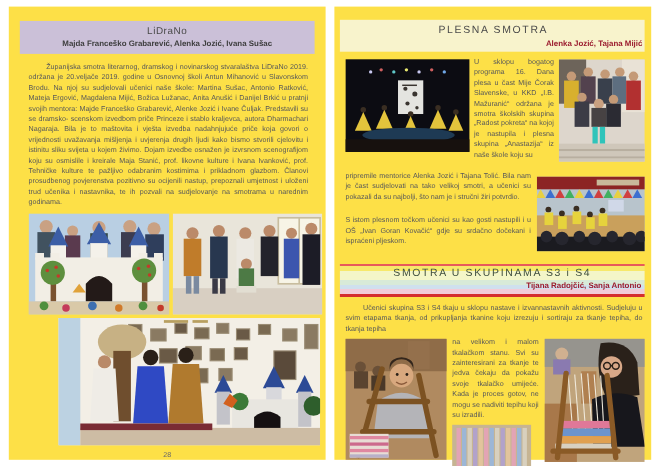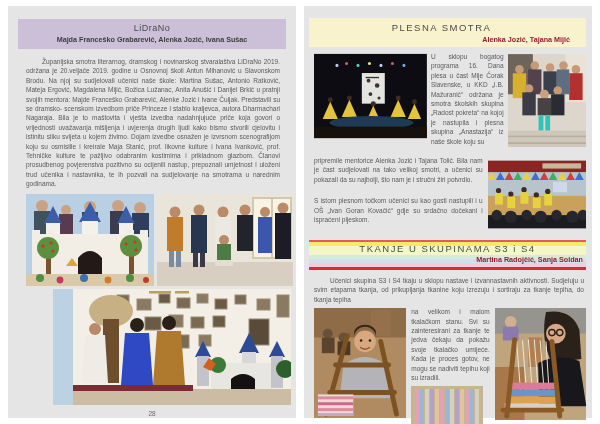--- a/index.html
+++ b/index.html
@@ -1,36 +1,36 @@
 <!DOCTYPE html>
 <html><head>
 <meta charset="utf-8">
 <style>
   * { margin:0; padding:0; box-sizing:border-box; }
   html,body { width:600px; height:424px; background:#ffffff; overflow:hidden;
               font-family:"Liberation Sans", sans-serif; }
   .spread { position:relative; width:600px; height:424px; background:#ffffff; }
-  .page { position:absolute; top:6px; height:412px; width:288px; background:#e5e5e5; }
+  .page { position:absolute; top:6px; height:412px; width:288px; background:#fde047; }
   .page-left  { left:8px; }
   .page-right { left:304px; }
 
   
   .lav-header { margin:13px 10px 0 10px; background:#cbc0d8; padding:4px 6px 5px 6px; text-align:center; }
   .lav-title   { font-size:9px;   color:#4a4a4a; letter-spacing:.5px; }
   .lav-authors { font-size:7.2px; color:#3d3d3d; font-weight:bold; margin-top:2px; }
   .body-text { font-size:6.5px; line-height:9.4px; color:#595959; text-align:justify; }
   .indent { text-indent:16px; }
   .left-para { margin:8px 16px 0 18px; }
   .photo-row { display:flex; gap:3px; margin:5px 0 0 18px; }
   .photo-center { margin:3px 0 0 45px; }
   .pagenum { text-align:center; font-size:6.5px; color:#6a6a6a; margin-top:5px; }
   svg { display:block; }
 
   
-  .yellow-band { margin:12px 6px 0 5px; background:#f8f3cc; padding:4px 16px 3px 4px; }
+  .yellow-band { margin:12px 6px 0 5px; background:#f8f3cc; padding:4px 2px 3px 4px; }
   .sec-title { text-align:center; font-size:9.5px; color:#4a4a4a; letter-spacing:1.5px; }
   .sec-authors { text-align:right; font-size:7.2px; font-weight:bold; color:#9b1b2e; margin-top:2px; }
   .row1 { display:flex; margin:5px 6px 0 10px; gap:4px; align-items:flex-start; }
   .col-text { font-size:6.5px; line-height:9.4px; color:#595959; text-align:justify; }
   .row1 .col-text { width:76px; }
   .row2 { display:flex; margin:7px 6px 0 10px; gap:5px; align-items:flex-start; }
   .row2-text { width:192px; }
   .row2-text p + p { margin-top:12px; }
   .rainbow-band { margin:7px 6px 0 5px; height:30px; padding-top:3px;
       background:linear-gradient(180deg,
@@ -340,22 +340,22 @@
             <circle cx="44" cy="62" r="6"></circle>
           <circle cx="60" cy="64" r="7"></circle>
             <circle cx="78" cy="62" r="6"></circle>
             <circle cx="96" cy="64" r="7"></circle>
             <circle cx="108" cy="62" r="6"></circle>
         </g>
       </svg>
     </div>
 
     <div class="rainbow-band">
-      <div class="sec-title">TKANJE U SKUPINAMA S3 i S4</div>
-      <div class="sec-authors">Martina Radojčić, Sanja Soldan</div>
+      <div class="sec-title">SMOTRA U SKUPINAMA S3 i S4</div>
+      <div class="sec-authors">Tijana Radojčić, Sanja Antonio</div>
     </div>
 
     <p class="body-text indent sec2-para">Učenici skupina S3 i S4 tkaju u sklopu nastave i izvannastavnih aktivnosti. Sudjeluju u svim etapama tkanja, od prikupljanja tkanine koju izrezuju i sortiraju za tkanje tepiha, do tkanja tepiha</p>
 
     <div class="row3">
 
       <svg width="94" height="112" viewBox="0 0 94 112">
         <rect width="94" height="112" fill="#b08a60"></rect>
         <rect x="0" y="0" width="94" height="30" fill="#8f6c48"></rect>
         <rect x="58" y="2" width="20" height="26" fill="#a8866030"></rect>

